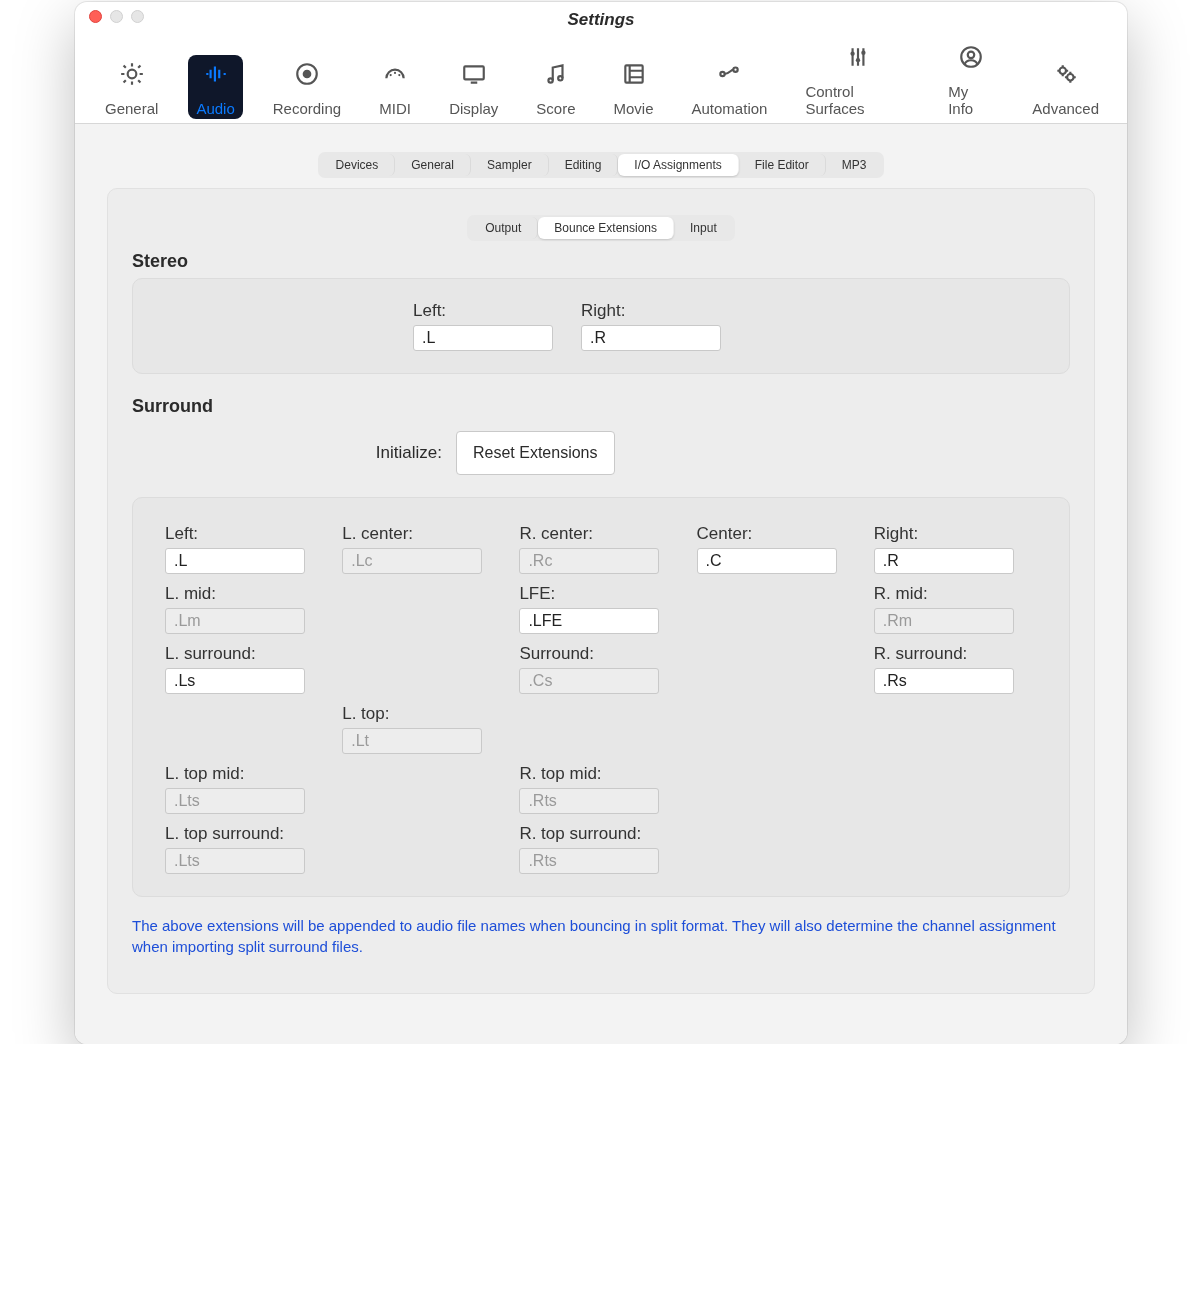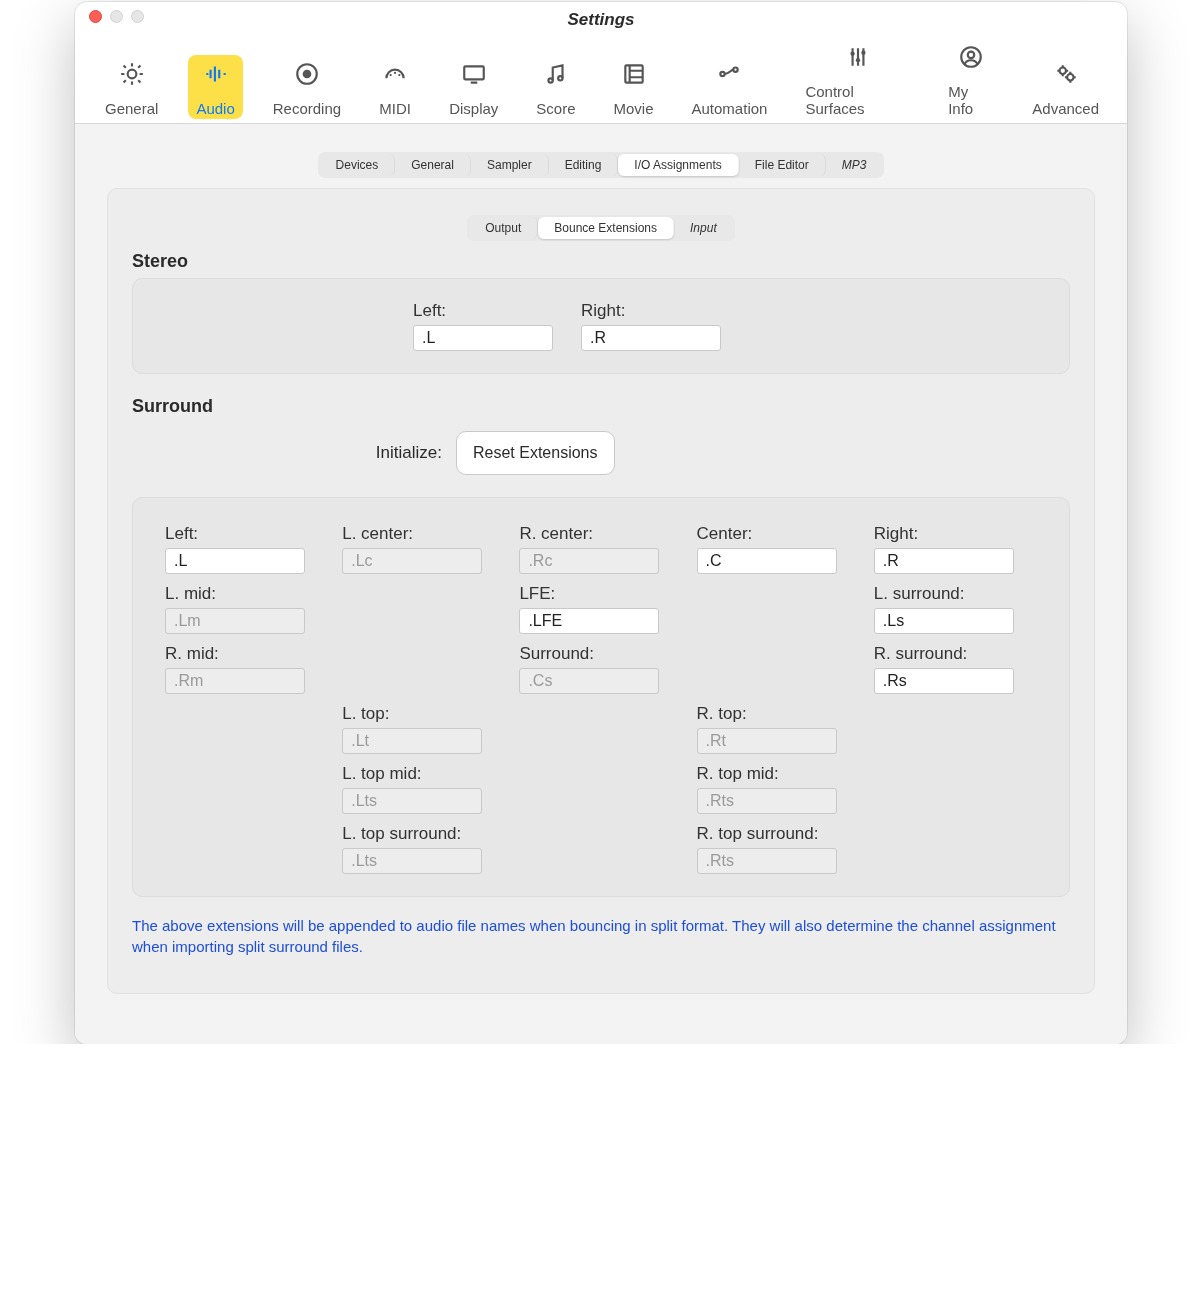--- a/index.html
+++ b/index.html
@@ -47,40 +47,40 @@
     display:flex;
     align-items:flex-end;
     padding:6px 20px 4px 22px;
     gap:22px;
     border-bottom:1px solid var(--border);
   }
   .tbitem{
     display:flex;flex-direction:column;align-items:center;gap:13px;
     padding:6px 8px 2px;border-radius:8px;color:#555;
   }
-  .tbitem.selected{background:#fde047;color:var(--blue)}
+  .tbitem.selected{background:#0f172a;color:var(--blue)}
   .tbitem.selected .ticon svg *{stroke:var(--blue);fill:none}
   .ticon{width:32px;height:26px;display:flex;align-items:center;justify-content:center;}
   .ticon svg{width:28px;height:26px;stroke:#555;fill:none;stroke-width:2;}
   .tlabel{font-size:15px;}
   .pane{
     background:#f3f3f3;
     padding:28px 32px 50px;
   }
   .seg{
     display:flex;justify-content:center;margin-bottom:10px;
   }
   .segctrl{
     display:flex;background:#e8e8e8;border-radius:7px;padding:2px;
   }
   .segbtn{
     padding:4px 16px;font-size:12px;color:#333;border-radius:6px;
     border-right:1px solid rgba(0,0,0,.06);
   }
-  .segbtn:last-child{border-right:none;font-style:italic;}
+  .segbtn:last-child{border-right:none;}
   .segbtn.active{background:#fff;box-shadow:0 1px 2px rgba(0,0,0,.15);}
   .card{
     background:#ededed;border:1px solid #e1e1e1;border-radius:10px;
     padding:26px 24px 36px;margin-top:0;
   }
   .inner{
     background:#e7e7e7;border:1px solid #dcdcdc;border-radius:10px;
     padding:22px 32px;margin-top:6px;
   }
   h3{margin:0 0 4px;font-size:18px;font-weight:700;}
@@ -102,21 +102,21 @@
   .select .chev{
     width:18px;height:20px;background:var(--blue);border-radius:4px;
     display:flex;flex-direction:column;align-items:center;justify-content:center;
   }
   .select .chev::before,.select .chev::after{
     content:"";width:0;height:0;border-left:4px solid transparent;border-right:4px solid transparent;
   }
   .select .chev::before{border-bottom:4px solid #fff;margin-bottom:2px;}
   .select .chev::after{border-top:4px solid #fff;}
   .btn{
-    background:#fff;border:1px solid #c9c9c9;border-radius:10px;
+    background:#fff;border:1px solid #c9c9c9;border-radius:4px;
     height:44px;padding:16px 16px;font-size:16px;display:flex;align-items:center;
   }
   .grid{
     display:grid;grid-template-columns:repeat(5,1fr);
     column-gap:14px;row-gap:10px;margin-top:4px;
   }
   .gcell{display:flex;flex-direction:column;gap:4px;}
   .empty{visibility:hidden;}
   .note{font-size:15px;color:#1d4ed8;margin-top:18px;line-height:1.4;}
 </style>
@@ -312,47 +312,43 @@
               <span class="flabel">L. mid:</span>
               <input class="txt" disabled="" value=".Lm" style="">
             </div>
             <div class="gcell empty"></div>
             <div class="gcell">
               <span class="flabel">LFE:</span>
               <input class="txt" value=".LFE" style="">
             </div>
             <div class="gcell empty"></div>
             <div class="gcell">
+              <span class="flabel">R. mid:</span>
+              <input class="txt" disabled="" value=".Rm" style="">
+            </div>
+            <div class="gcell">
               <span class="flabel">L. surround:</span>
               <input class="txt" value=".Ls" style="">
             </div>
-            <div class="gcell">
-              <span class="flabel">R. mid:</span>
-              <input class="txt" disabled="" value=".Rm" style="">
-            </div>
             <div class="gcell empty"></div>
             <div class="gcell">
               <span class="flabel">Surround:</span>
               <input class="txt" disabled="" value=".Cs" style="">
             </div>
             <div class="gcell empty"></div>
             <div class="gcell">
               <span class="flabel">R. surround:</span>
               <input class="txt" value=".Rs" style="">
             </div>
             <div class="gcell empty"></div>
             <div class="gcell">
               <span class="flabel">L. top:</span>
               <input class="txt" disabled="" value=".Lt" style="">
             </div>
             <div class="gcell empty"></div>
-            <div class="gcell">
-              <span class="flabel">R. top:</span>
-              <input class="txt" disabled="" value=".Rt" style="">
-            </div>
             <div class="gcell empty"></div>
             <div class="gcell empty"></div>
             <div class="gcell">
               <span class="flabel">L. top mid:</span>
               <input class="txt" disabled="" value=".Lts" style="">
             </div>
             <div class="gcell empty"></div>
             <div class="gcell">
               <span class="flabel">R. top mid:</span>
               <input class="txt" disabled="" value=".Rts" style="">

